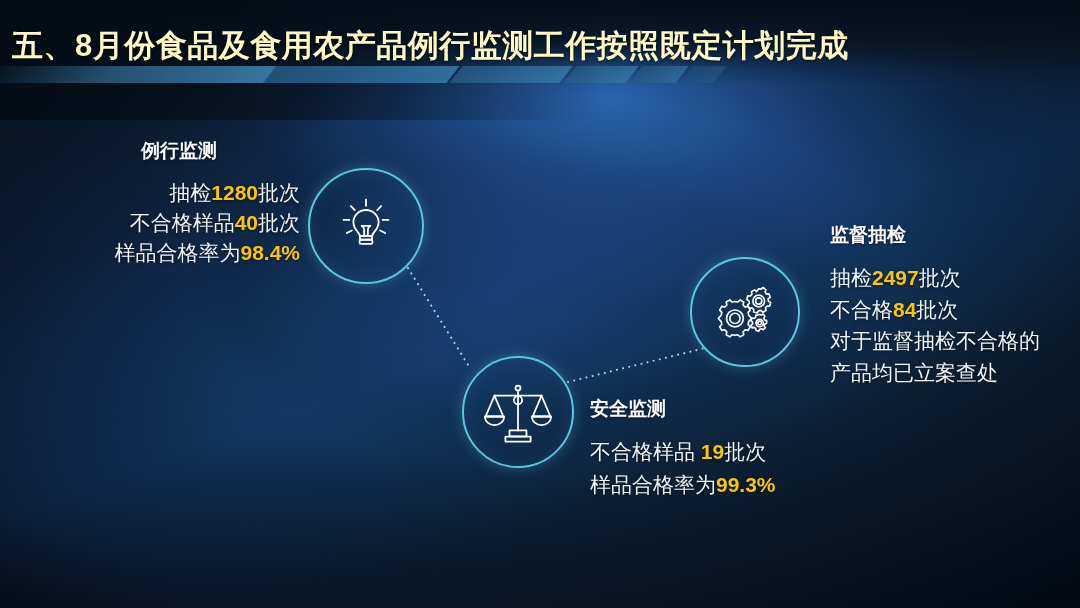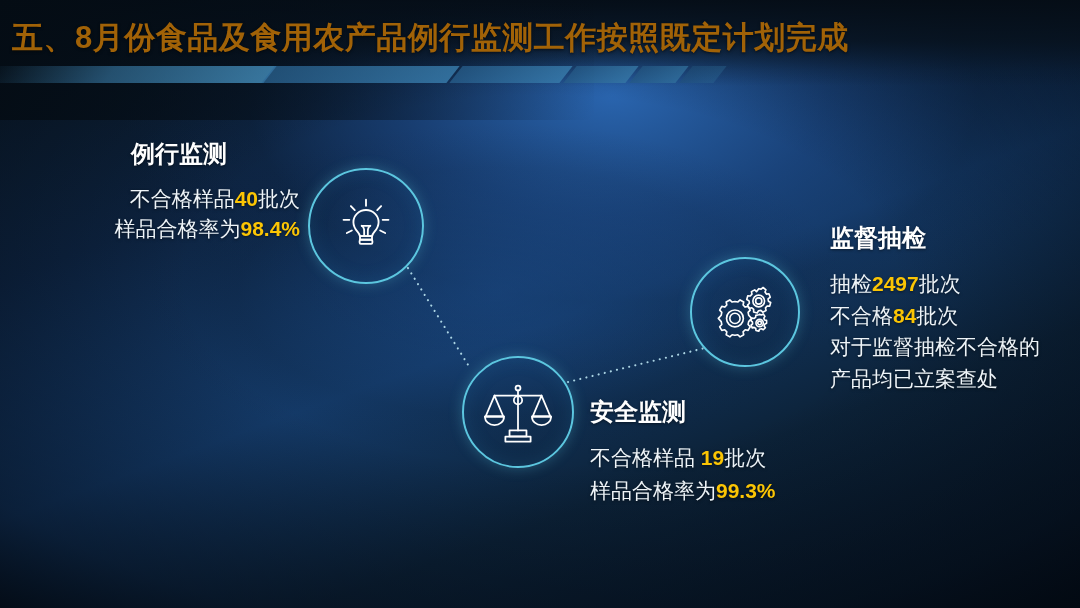--- a/index.html
+++ b/index.html
@@ -93,33 +93,33 @@
     border-radius: 50%;
     border: 2px solid #5cc6df;
     box-shadow: 0 0 14px rgba(92,198,223,0.30), inset 0 0 18px rgba(40,120,170,0.20);
   }
   .node svg { position: relative; display: block; }
 
   
   .title {
     position: absolute;
     left: 12px;
-    top: 17px;
+    top: 25px;
     font-size: 31px;
     font-weight: bold;
-    color: #a16207;
+    color: #fef9c3;
     letter-spacing: 0.5px;
     white-space: nowrap;
     text-shadow: 0 1px 3px rgba(0,0,0,0.55);
   }
 
   
   .block { position: absolute; }
   .block .heading {
-    font-size: 24px;
+    font-size: 19px;
     font-weight: bold;
     color: #ffffff;
     margin-bottom: 14px;
     white-space: nowrap;
     text-shadow: 0 1px 3px rgba(0,0,0,0.5);
   }
   .block .line {
     font-size: 21px;
     color: #eef4f8;
     line-height: 1.42;
@@ -222,20 +222,23 @@
       <path d="M27 53.6h18v6.2H27z"></path>
       <path d="M22.6 60.2h26.8v5.2H22.6z"></path>
     </svg>
   </div>
 
   <div class="title">五、8月份食品及食用农产品例行监测工作按照既定计划完成</div>
 
   <div class="block align-right" id="block-routine">
     <div class="heading">例行监测</div>
     <div class="line">
+      <span>抽检</span><b>1280</b><span>批次</span>
+    </div>
+    <div class="line">
       <span>不合格样品</span><b>40</b><span>批次</span>
     </div>
     <div class="line">
       <span>样品合格率为</span><b>98.4%</b><span></span>
     </div>
   </div>
 
   <div class="block align-left" id="block-supervise">
     <div class="heading">监督抽检</div>
     <div class="line">

